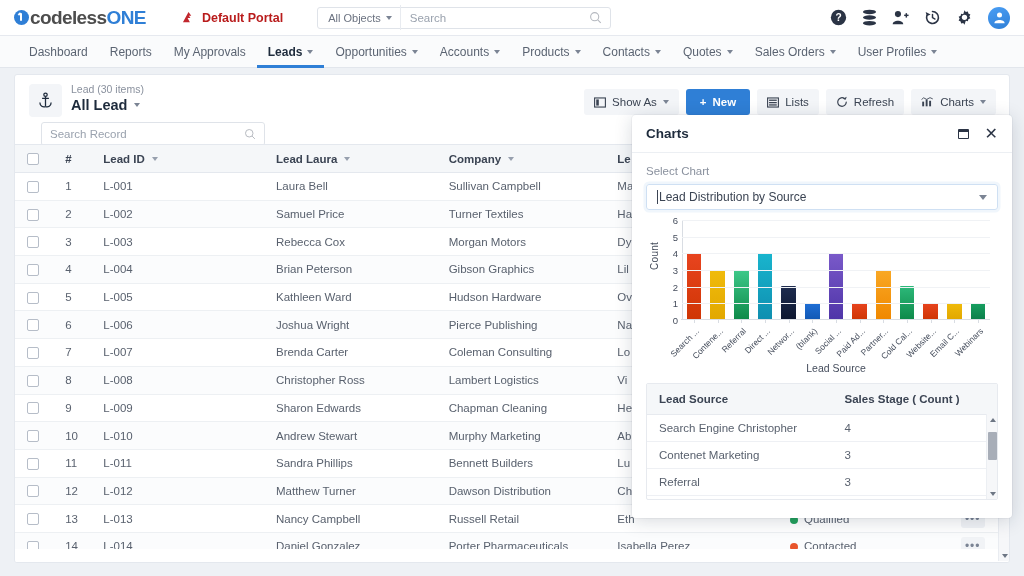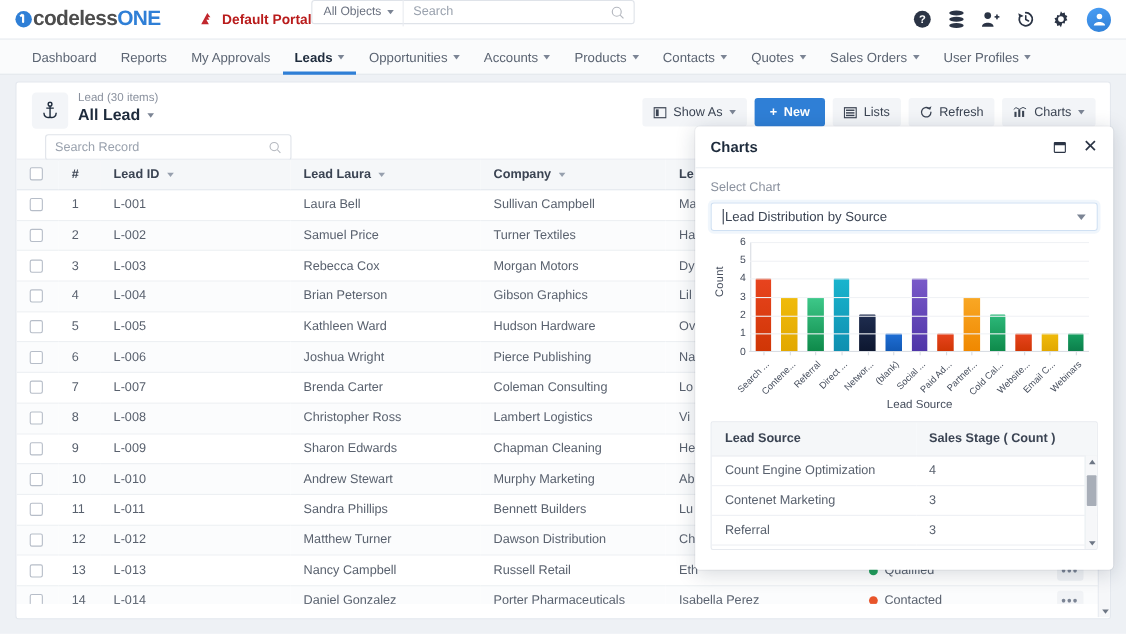--- a/index.html
+++ b/index.html
@@ -7,21 +7,21 @@
     width: 1024px; height: 576px;
     font-family: "Liberation Sans", sans-serif;
     background: #eef1f5;
     overflow: hidden;
     -webkit-font-smoothing: antialiased;
   }
   #app { position: relative; width: 1024px; height: 576px; }
 
   
   .topbar {
-    height: 36px; background: #fff; display: flex; 
+    height: 36px; background: #fff; display: flex; align-items: center;
     border-bottom: 1px solid #e6e9ef; position: relative; z-index: 30;
   }
   .logo { display: flex; align-items: center; margin-left: 14px; }
   .logo-mark {
     width: 15px; height: 15px; border-radius: 50%;
     background: #2f7fd6; position: relative; margin-right: 1px;
   }
   .logo-mark::after {
     content: ""; position: absolute; left: 6px; top: 3px;
     width: 2px; height: 8px; background: #fff; border-radius: 1px;
@@ -31,21 +31,21 @@
     width: 3px; height: 2px; background: #fff; transform: rotate(-40deg);
   }
   .logo-text { font-size: 19px; font-weight: 700; letter-spacing: -0.6px; color: #4d4d4d; }
   .logo-text .b { color: #2f7fd6; }
 
   .portal { display: flex; align-items: center; margin-left: 35px; gap: 6px; }
   .portal-icon { width: 15px; height: 13px; }
   .portal-label { font-size: 12.5px; color: #b91c1c; font-weight: 600; }
 
   .searchwrap {
-    display: flex; align-items: center;
+    margin-left: 34px; display: flex; align-items: center;
     border: 1px solid #dfe3e9; border-radius: 3px; height: 22px;
     width: 294px; background: #fff;
   }
   .allobj {
     font-size: 11px; color: #6b7280; padding: 0 8px 0 10px;
     display: flex; align-items: center; gap: 5px; white-space: nowrap;
   }
   .sep-v { width: 1px; height: 25px; background: #e8ebf0; }
   .search-in {
     border: none; outline: none; flex: 1; font-size: 11.5px;
@@ -725,21 +725,21 @@
               <col class="ct-c2">
             </colgroup>
           <thead>
             <tr>
               <th>Lead Source</th>
               <th>Sales Stage ( Count )</th>
             </tr>
           </thead>
           <tbody>
             <tr>
-                <td>Count Engine Optimization</td>
+                <td>Search Engine Christopher</td>
                 <td>4</td>
               </tr>
             <tr>
                 <td>Contenet Marketing</td>
                 <td>3</td>
               </tr>
             <tr>
                 <td>Referral</td>
                 <td>3</td>
               </tr>

